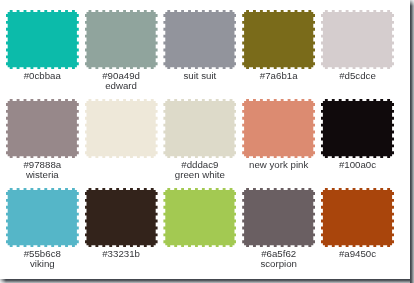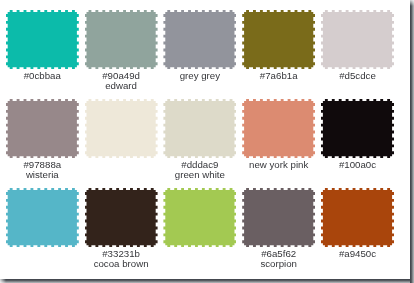--- a/index.html
+++ b/index.html
@@ -57,21 +57,21 @@
     <div class="cell" style="left:78.8px;top:0.0px">
       <div class="swatch" style="background-color: rgb(144, 164, 157);"></div>
       <div class="labels">
         <span class="hex">#90a49d</span>
         <span class="cname">edward</span>
       </div>
     </div>
     <div class="cell" style="left:157.6px;top:0.0px">
       <div class="swatch" style="background-color: rgb(146, 148, 156);"></div>
       <div class="labels">
-        <span class="cname">grey grey</span>
+        <span class="cname">suit suit</span>
       </div>
     </div>
     <div class="cell" style="left:236.4px;top:0.0px">
       <div class="swatch" style="background-color: rgb(122, 107, 26);"></div>
       <div class="labels">
         <span class="hex">#7a6b1a</span>
       </div>
     </div>
     <div class="cell" style="left:315.2px;top:0.0px">
       <div class="swatch" style="background-color: rgb(213, 205, 206);"></div>
@@ -103,26 +103,29 @@
       </div>
     </div>
     <div class="cell" style="left:315.2px;top:89.0px">
       <div class="swatch" style="background-color: rgb(16, 10, 12);"></div>
       <div class="labels">
         <span class="hex">#100a0c</span>
       </div>
     </div>
     <div class="cell" style="left:0.0px;top:178.0px">
       <div class="swatch" style="background-color: rgb(85, 182, 200);"></div>
+      <div class="labels">
+        <span class="hex">#55b6c8</span>
+        <span class="cname">viking</span>
+      </div>
     </div>
     <div class="cell" style="left:78.8px;top:178.0px">
       <div class="swatch" style="background-color: rgb(51, 35, 27);"></div>
       <div class="labels">
         <span class="hex">#33231b</span>
-        <span class="cname">cocoa brown</span>
       </div>
     </div>
     <div class="cell" style="left:157.6px;top:178.0px">
       <div class="swatch" style="background-color: rgb(163, 201, 82);"></div>
     </div>
     <div class="cell" style="left:236.4px;top:178.0px">
       <div class="swatch" style="background-color: rgb(106, 95, 98);"></div>
       <div class="labels">
         <span class="hex">#6a5f62</span>
         <span class="cname">scorpion</span>

